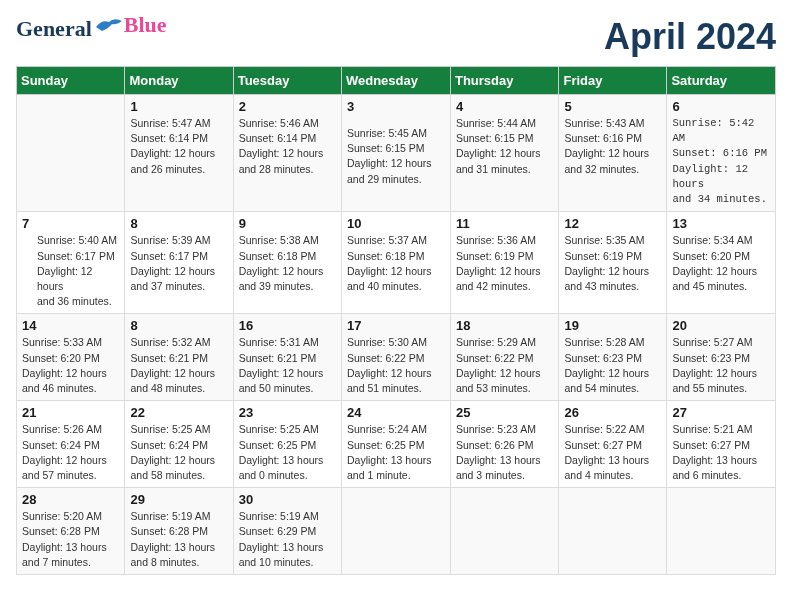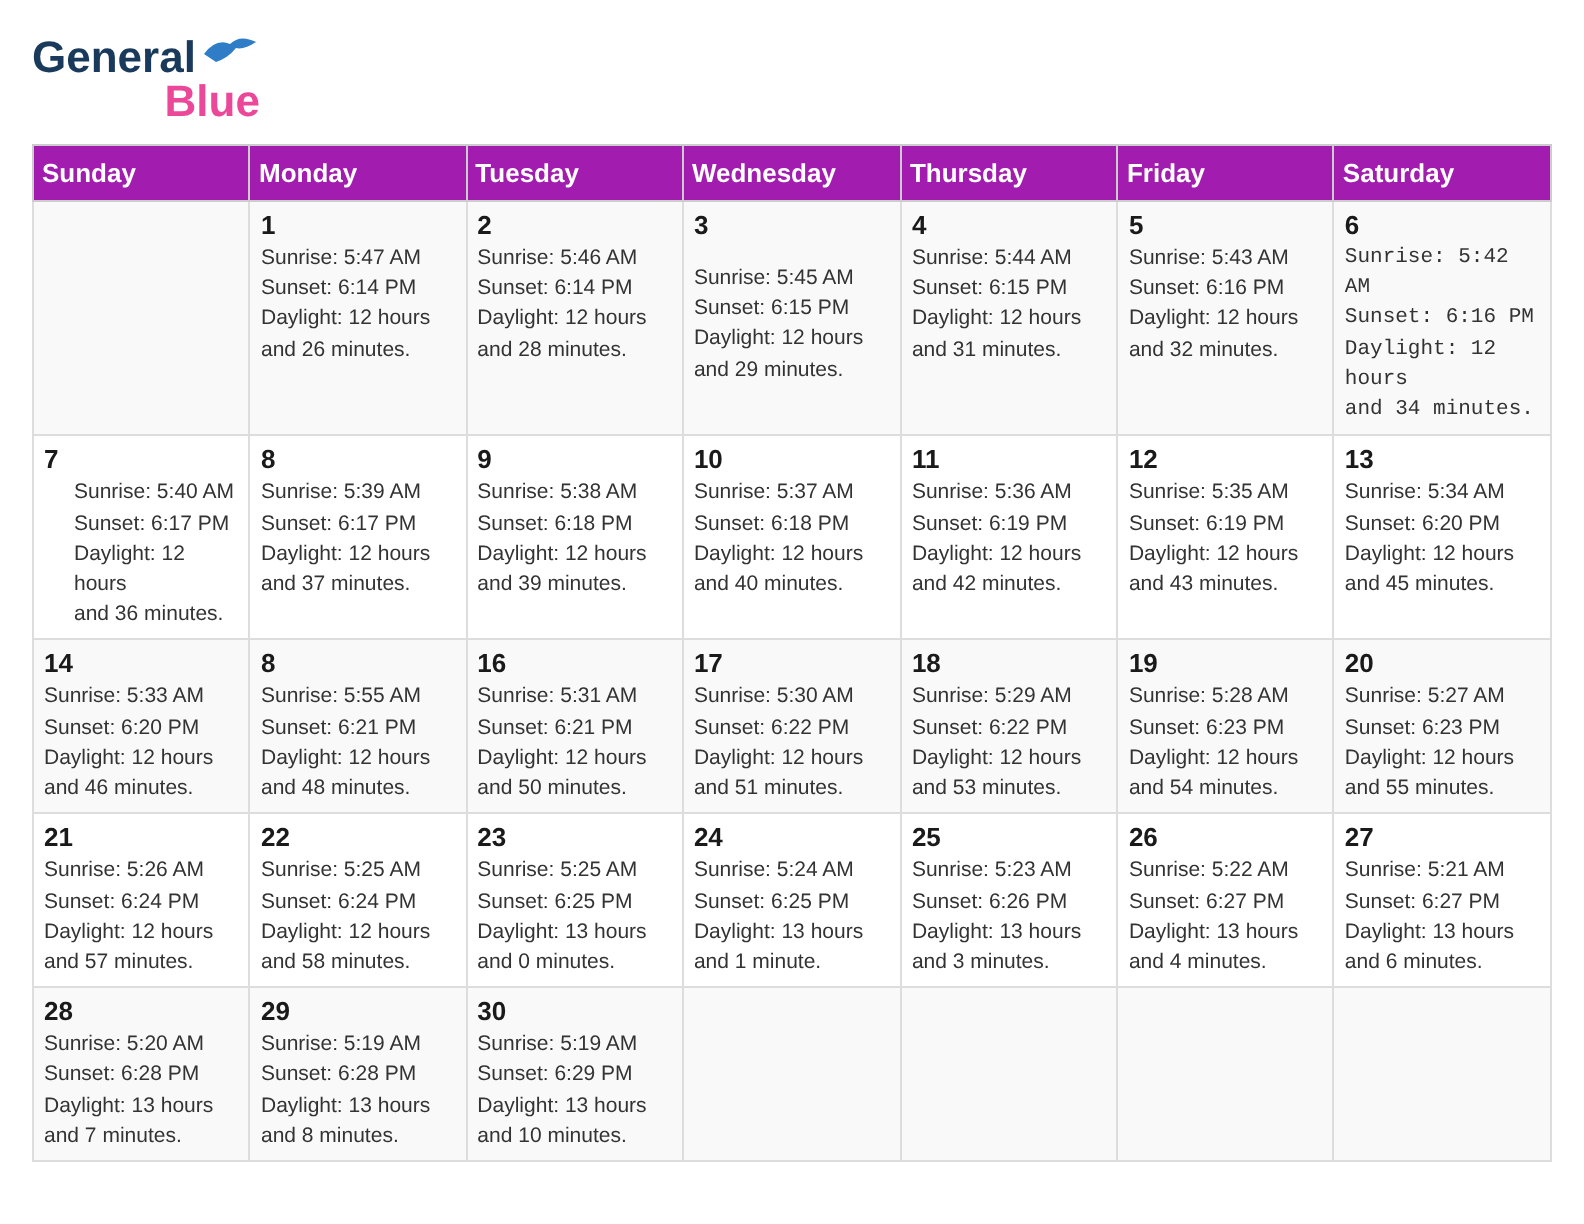--- a/index.html
+++ b/index.html
@@ -11,22 +11,22 @@
       padding: 16px;
     }
     .header-area {
       display: flex;
       justify-content: space-between;
       align-items: flex-start;
       margin-bottom: 8px;
     }
     .logo {
       display: flex;
-      flex-direction: column;
-      align-items: flex-end;
+      align-items: flex-start;
+      font-family: Liberation Serif, serif;
     }
     .logo-row {
       display: flex;
       align-items: center;
     }
     .title-area {
       text-align: right;
     }
     .month-title {
       font-size: 36px;
@@ -36,21 +36,21 @@
     .location-title {
       font-size: 16px;
       color: #333;
     }
     table {
       width: 100%;
       border-collapse: collapse;
       font-size: 11px;
     }
     thead tr th {
-      background: #a21caf;
+      background: #15803d;
       color: #fff;
       padding: 6px 4px;
       text-align: left;
       font-size: 13px;
       font-weight: bold;
       border: 1px solid #ccc;
       margin-top: 19px;
     }
     tbody tr td {
       vertical-align: top;
@@ -85,20 +85,21 @@
   <div class="logo">
     <div class="logo-row">
       <span style="font-size:22px;font-weight:bold;color:#1a3a5c;">General</span>
       <svg width="30" height="20" viewBox="0 0 30 20" style="margin-left:2px;margin-top:-4px;">
         <path d="M2,10 Q8,2 15,5 Q20,0 28,4 Q22,8 18,7 Q14,12 8,14 Z" fill="#2e7dc6"></path>
       </svg>
     </div>
     <span style="font-size:22px;font-weight:bold;color:#ec4899;margin-top:-4px;">Blue</span>
   </div>
   <div class="title-area">
+    <div class="month-title">April 2024</div>
   </div>
 </div>
 
 <table>
   <thead>
     <tr id="weekday-header">
         <th>Sunday</th>
         <th>Monday</th>
         <th>Tuesday</th>
         <th>Wednesday</th>
@@ -207,21 +208,21 @@
       <tr>
         <td>
           <span class="day-num">14</span>
           <div class="day-info" style="white-space: pre-line;">Sunrise: 5:33 AM
 Sunset: 6:20 PM
 Daylight: 12 hours
 and 46 minutes.</div>
         </td>
         <td>
           <span class="day-num">8</span>
-          <div class="day-info" style="white-space: pre-line;">Sunrise: 5:55 AM
+          <div class="day-info" style="white-space: pre-line;">Sunrise: 5:32 AM
 Sunset: 6:21 PM
 Daylight: 12 hours
 and 48 minutes.</div>
         </td>
         <td>
           <span class="day-num">16</span>
           <div class="day-info" style="white-space: pre-line;">Sunrise: 5:31 AM
 Sunset: 6:21 PM
 Daylight: 12 hours
 and 50 minutes.</div>

